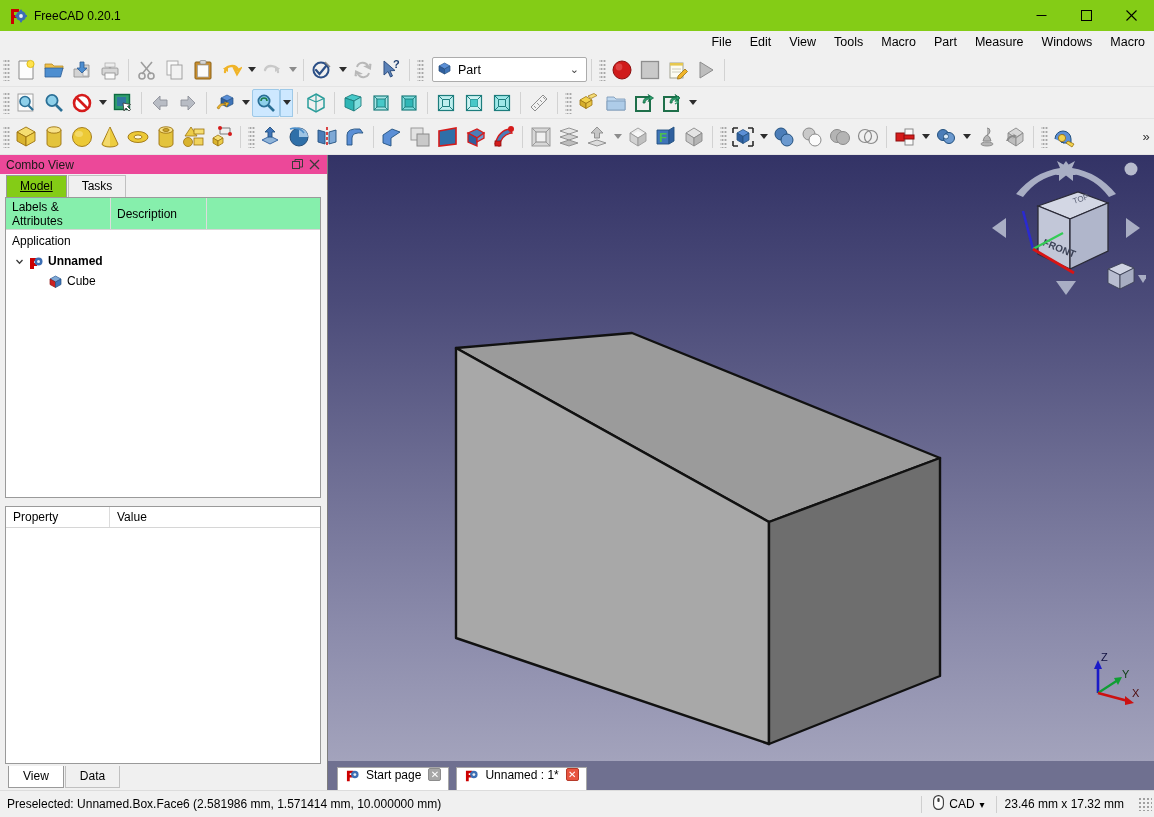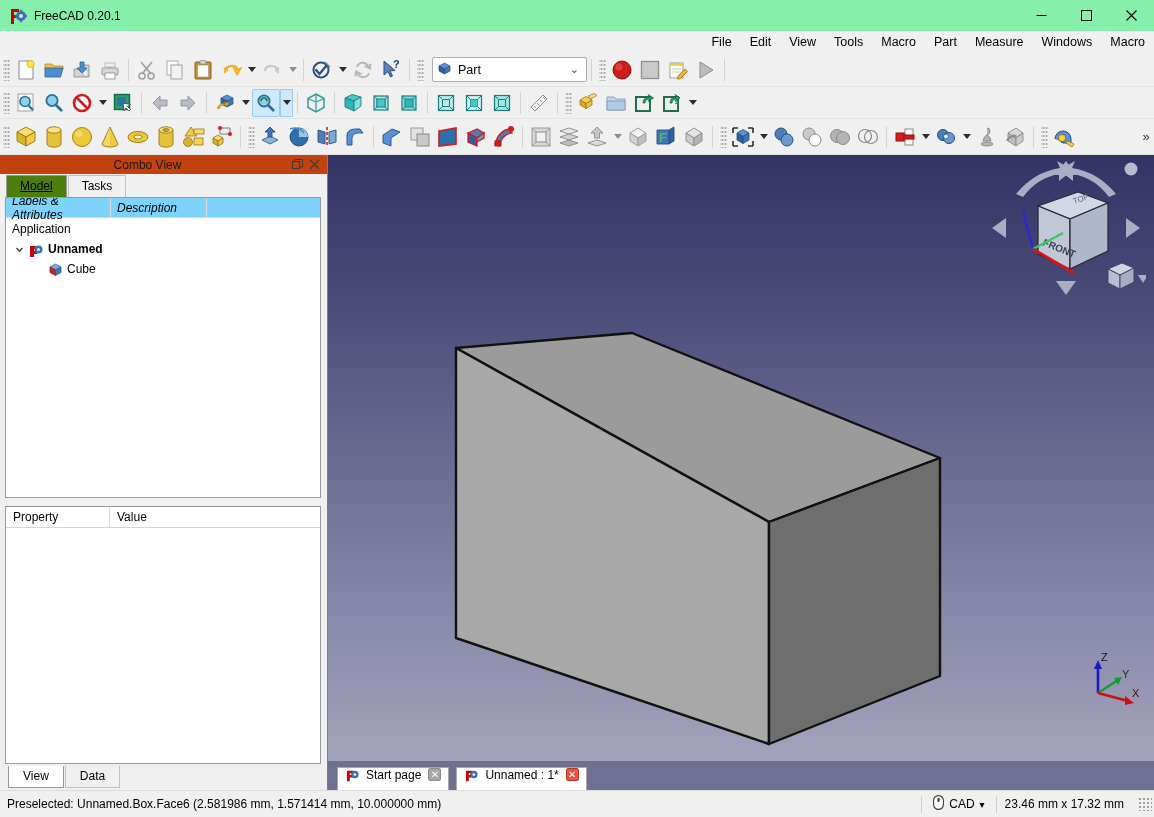--- a/index.html
+++ b/index.html
@@ -8,21 +8,21 @@
     font-family: "Liberation Sans", sans-serif;
     font-size: 12px;
     color: #000;
     background: #f0f0f0;
     overflow: hidden;
   }
   #app { position: relative; width: 1154px; height: 817px; display: flex; flex-direction: column; }
 
   
   .titlebar {
-    height: 31px; background: #86efac; display: flex; align-items: center;
+    height: 31px; background: #84cc16; display: flex; align-items: center;
     border-bottom: none; flex: 0 0 31px;
   }
   .title-icon { width: 18px; height: 18px; margin-left: 9px; margin-right: 7px; position: relative; flex: 0 0 18px;}
   .title-text { font-size: 12px; color: #000; }
   .win-btns { margin-left: auto; display: flex; height: 31px; }
   .win-btn {
     width: 45px; height: 31px; display: flex; align-items: center; justify-content: center;
     font-size: 13px; color: #000; cursor: default;
   }
 
@@ -81,38 +81,38 @@
   
   .body-area { flex: 1; display: flex; min-height: 0; background: #f0f0f0; }
 
   
   .combo {
     width: 327px; display: flex; flex-direction: column; background: #f0f0f0;
     flex: 0 0 327px; min-height: 0;
   }
   .combo-title {
     height: 19px; display: flex; align-items: center; padding: 0 4px 0 6px;
-    font-size: 12px; color: #1a1a1a; background: #c2410c; flex: 0 0 19px; text-align: center;
+    font-size: 12px; color: #1a1a1a; background: #ec4899; flex: 0 0 19px;
   }
   .combo-title .ct-text { flex: 1; }
   .ct-btn { width: 17px; height: 16px; display:flex; align-items:center; justify-content:center; cursor: default; }
 
   .tabstrip { height: 23px; display: flex; align-items: flex-end; padding-left: 6px; flex: 0 0 23px; }
   .ctab {
     padding: 3px 13px 4px 13px; font-size: 12px; border: 1px solid #c0c0c0;
     background: #f0f0f0; border-bottom: none; margin-right: 1px; cursor: default;
     line-height: 14px;
   }
-  .ctab.sel { background: #4d7c0f; border-color: #9a9a9a; position: relative; z-index: 2; text-decoration: underline; }
+  .ctab.sel { background: #84cc16; border-color: #9a9a9a; position: relative; z-index: 2; text-decoration: underline; }
 
   .tree-panel {
     margin: 0 6px 0 5px; background: #fff; border: 1px solid #9a9a9a;
     height: 301px; flex: 0 0 301px; display: flex; flex-direction: column; overflow: hidden;
   }
-  .tree-header { display: flex; height: 20px; background: #7dd3fc; border-bottom: 1px solid #d6d6d6; flex: 0 0 20px; font-style: italic;}
+  .tree-header { display: flex; height: 32px; background: #86efac; border-bottom: 1px solid #d6d6d6; flex: 0 0 20px;}
   .th-col {
     font-size: 12px; padding: 2px 6px; border-right: 1px solid #dcdcdc; color: #000;
     display: flex; align-items: center; cursor: default;
   }
   .th-col.c1 { width: 105px; }
   .th-col.c2 { width: 96px; }
   .th-col.c3 { flex: 1; border-right: none; }
   .tree-body { flex: 1; padding-top: 1px; overflow: hidden; }
   .trow { display: flex; align-items: center; height: 20px; font-size: 12px; cursor: default; padding-left: 4px; }
   .trow .arrow { width: 15px; display: flex; align-items: center; justify-content: center; color: #333; font-size: 9px; }

